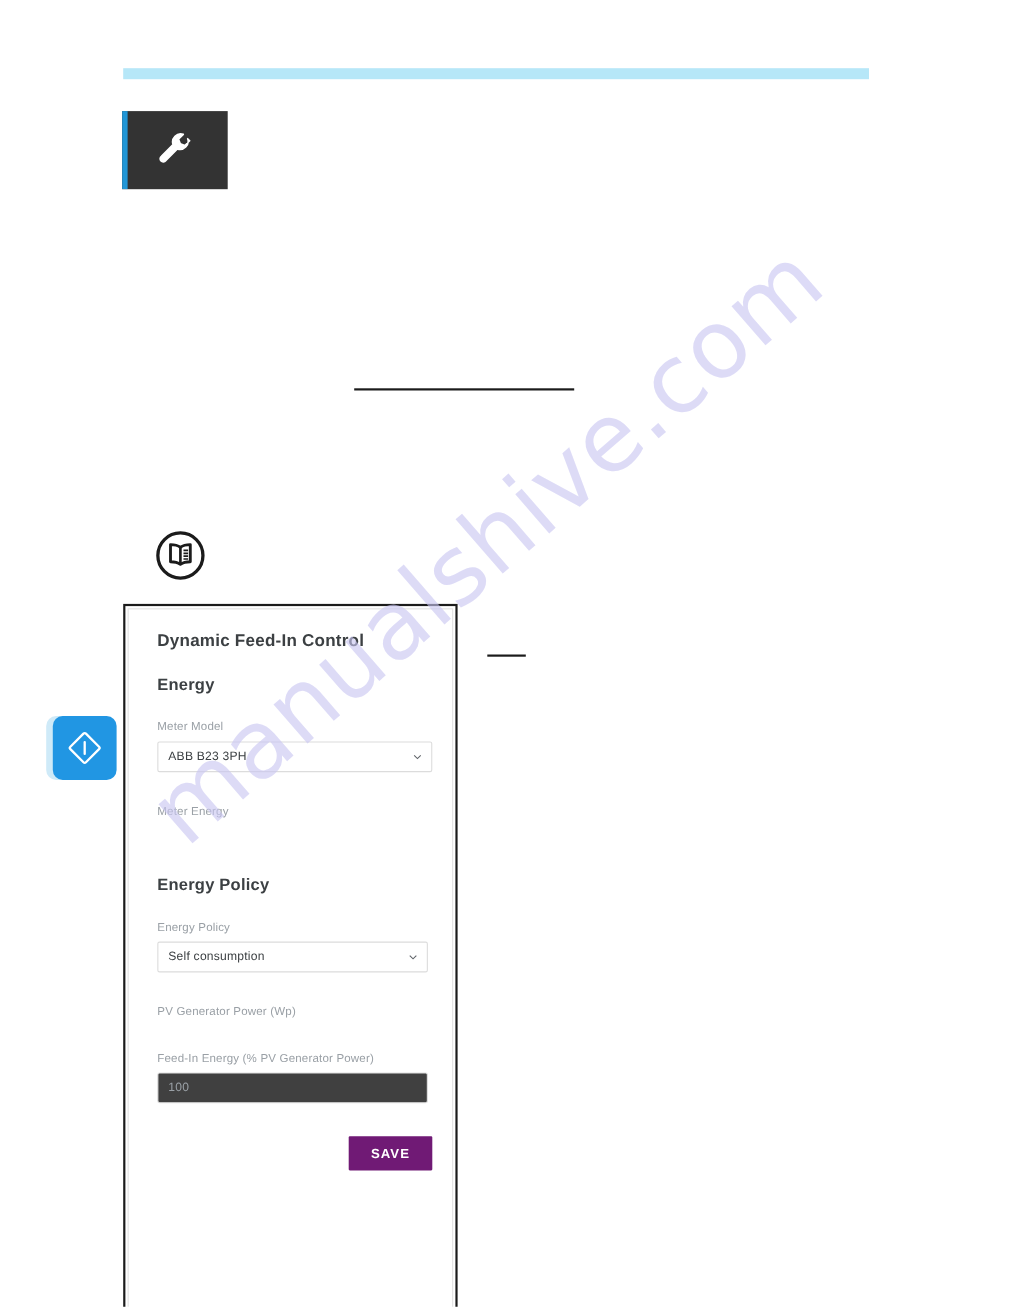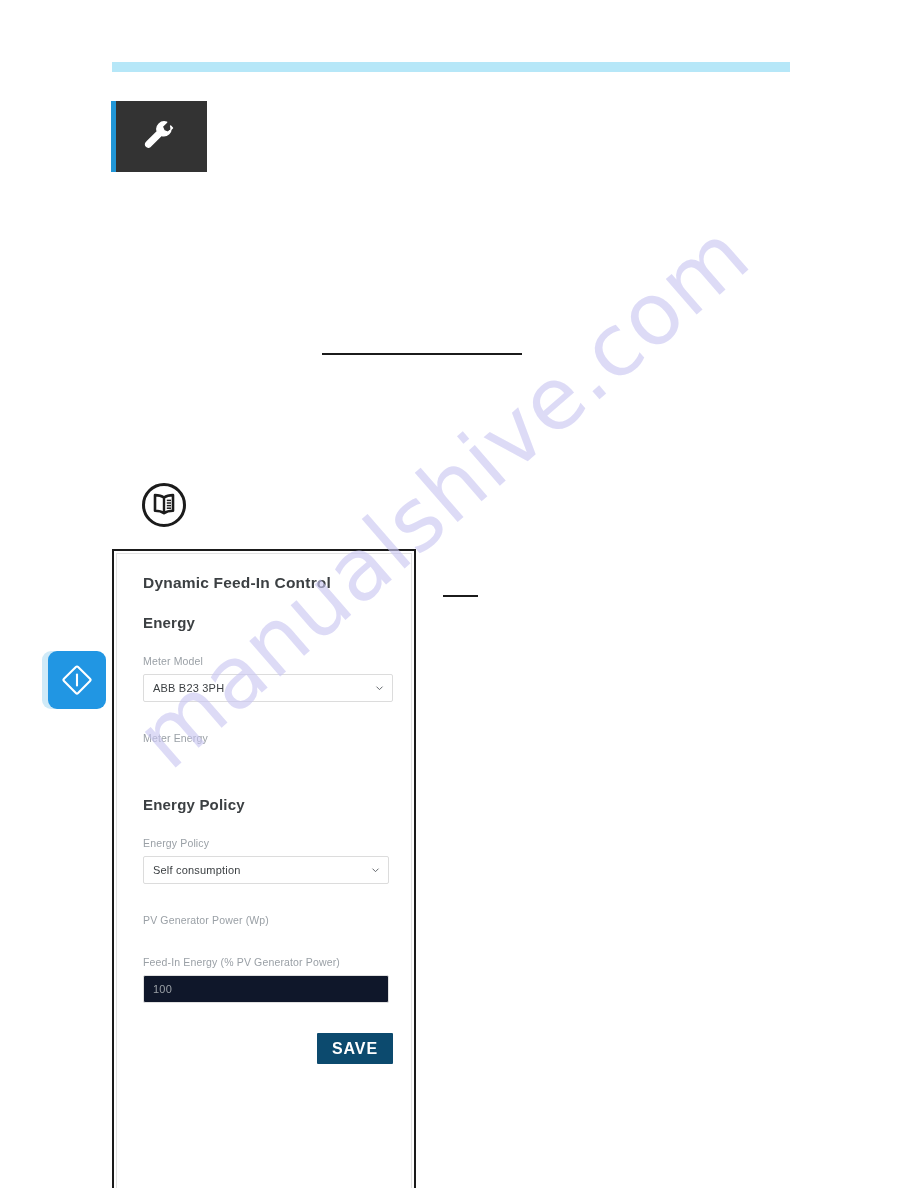--- a/index.html
+++ b/index.html
@@ -185,21 +185,21 @@
     border-radius: 2px;
     box-sizing: border-box;
     display: flex;
     align-items: center;
     padding: 0 22px 0 9px;
     font-size: 11px;
     color: #3c4043;
     letter-spacing: .2px;
   }
   .text-box.disabled {
-    background: #0f172a;
+    background: #404040;
     border-color: #e0e0e0;
     color: #9aa0a6;
   }
   .chev {
     position: absolute;
     right: 8px;
     top: 50%;
     transform: translateY(-50%);
     width: 9px;
     height: 9px;
@@ -210,25 +210,25 @@
   .wide { width: 250px; align-items: center; }
   .narrow { width: 246px; }
 
   .save-row {
     display: flex;
     justify-content: flex-end;
     margin-top: 28px;
     width: 250px;
   }
   .save-button {
-    background: #0c4a6e;
+    background: #701a75;
     color: #ffffff;
     border: none;
     font-family: "Liberation Sans", sans-serif;
-    font-size: 16px;
+    font-size: 12px;
     font-weight: bold;
     letter-spacing: .9px;
     width: 76px;
     height: 31px;
     cursor: pointer;
     border-radius: 1px;
   }
 </style>
 </head>
 <body>

